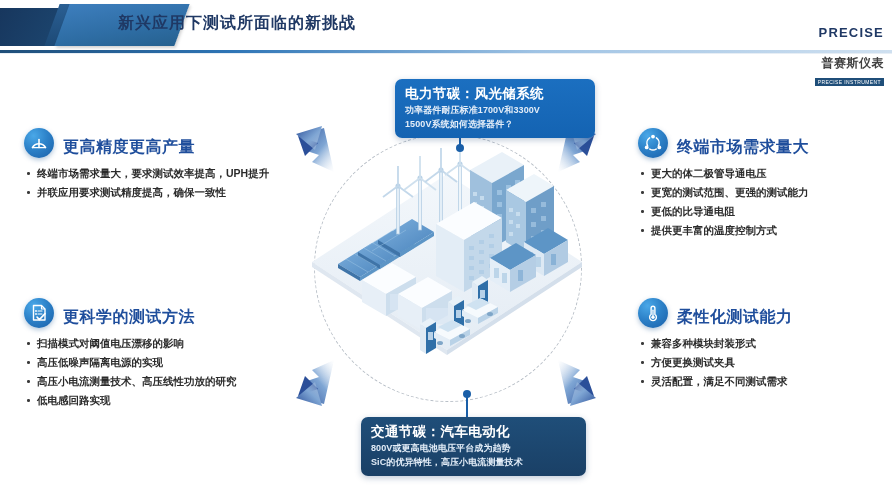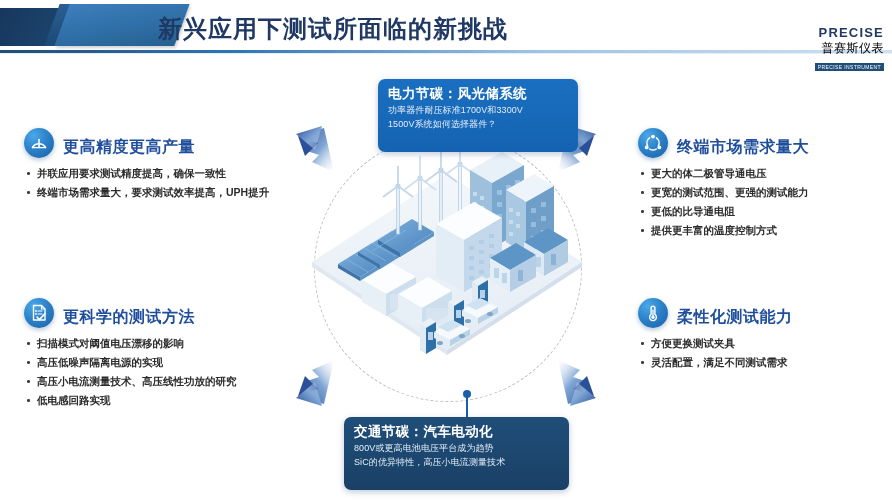--- a/index.html
+++ b/index.html
@@ -26,43 +26,42 @@
     transform:skewX(-20deg);
     box-shadow:2px 2px 3px rgba(0,0,0,.18);
   }
   .hdr-shape-c{
     position:absolute;left:52px;top:4px;width:26px;height:42px;
     background:linear-gradient(180deg,#2a5f93 0%,#1d4a76 100%);
     transform:skewX(-20deg);
   }
   .hdr-title{
     position:absolute;left:118px;top:13px;
-    font-size:24px;font-weight:bold;letter-spacing:1px;
+    font-size:16px;font-weight:bold;letter-spacing:1px;
     color:#1f3864;
     white-space:nowrap;
-    margin-left:40px;
   }
   .hdr-rule{
     position:absolute;left:0;top:50px;width:892px;height:3px;
     background:linear-gradient(90deg,#1f4e79 0%,#2e75b6 26%,#9fc3e4 60%,#cfe0f0 100%);
   }
   .hdr-rule-thin{
     position:absolute;left:0;top:53px;width:892px;height:1px;background:#e7eef5;
   }
 
   
   .logo{position:absolute;right:8px;top:6px;width:82px;text-align:right;}
   .logo-main{
     font-size:13px;font-weight:bold;letter-spacing:1.2px;color:#1f3864;
     line-height:14px;
     margin-top:20px;
   }
   .logo-cn{
-    font-size:12px;font-weight:normal;color:#000000;letter-spacing:.5px;
-    line-height:14px;margin-top:1px;
+    font-size:12px;font-weight:bold;color:#404040;letter-spacing:.5px;
+    line-height:14px;margin-top:16px;
   }
   .logo-sub{
     font-size:5px;color:#fff;background:#1f4e79;letter-spacing:.4px;
     display:inline-block;padding:1px 3px;margin-top:2px;line-height:6px;
   }
 
   
   .card{position:absolute;}
   .card-head{display:flex;align-items:flex-end;gap:9px;margin-bottom:7px;}
   .card-icon{
@@ -101,25 +100,26 @@
   .arrow svg{display:block;}
   #arr-tl{left:-10px;top:8px;transform:rotate(0deg);}
   #arr-tr{left:258px;top:8px;transform:scaleX(-1);}
   #arr-bl{left:-10px;top:240px;transform:scaleY(-1);}
   #arr-br{left:258px;top:240px;transform:scale(-1,-1);}
 
   .city{position:absolute;left:18px;top:30px;width:274px;height:250px;}
 
   
   .callout{
-    position:absolute;border-radius:7px;padding:6px 10px 21px 10px;color:#fff;
+    position:absolute;border-radius:7px;padding:6px 10px 7px 10px;color:#fff;
     box-shadow:0 2px 6px rgba(20,60,110,.28);
+    margin-left:17px;
   }
   .callout .c-title{font-size:13.5px;font-weight:bold;line-height:18px;letter-spacing:.4px;}
-  .callout .c-line{font-size:9px;line-height:14px;color:#e3edf8;font-weight:normal;letter-spacing:.1px;}
+  .callout .c-line{font-size:9px;line-height:14px;color:#e3edf8;font-weight:bold;letter-spacing:.1px;}
   #callout-top{
     left:378px;top:79px;width:180px;
     background:linear-gradient(180deg,#1b6fc0 0%,#1463b2 100%);
   }
   #callout-bottom{
     left:344px;top:417px;width:205px;
     background:linear-gradient(180deg,#1f4e79 0%,#1a4066 100%);
   }
   .stem{position:absolute;background:#1a5fa8;width:2px;}
   #stem-top{left:459px;top:122px;height:26px;}
@@ -155,22 +155,22 @@
       <span class="card-icon">
         <svg width="20" height="20" viewBox="0 0 20 20">
           <path d="M3.5 14.5 A7.5 7.5 0 0 1 16.5 14.5" fill="none" stroke="#fff" stroke-width="1.6" stroke-linecap="round"></path>
           <line x1="10" y1="14.5" x2="10" y2="6.5" stroke="#fff" stroke-width="1.6" stroke-linecap="round"></line>
           <line x1="3.5" y1="14.6" x2="16.5" y2="14.6" stroke="#fff" stroke-width="1.4" stroke-linecap="round"></line>
         </svg>
       </span>
       <span class="card-title">更高精度更高产量</span>
     </div>
     <ul class="bullets">
+      <li>终端市场需求量大，要求测试效率提高，UPH提升</li>
       <li>并联应用要求测试精度提高，确保一致性</li>
-      <li>终端市场需求量大，要求测试效率提高，UPH提升</li>
     </ul>
   </div>
 
   <div class="card" id="card-bl">
     <div class="card-head">
       <span class="card-icon">
         <svg width="20" height="20" viewBox="0 0 20 20">
           <path d="M4.5 2.5 h8 l3.5 3.5 v11 h-11.5 z" fill="none" stroke="#fff" stroke-width="1.4" stroke-linejoin="round"></path>
           <path d="M12.5 2.5 v3.5 h3.5" fill="none" stroke="#fff" stroke-width="1.2"></path>
           <circle cx="7" cy="8" r="0.9" fill="#fff"></circle>
@@ -217,20 +217,21 @@
       <span class="card-icon">
         <svg width="20" height="20" viewBox="0 0 20 20">
           <path d="M10 3.2 a1.9 1.9 0 0 1 1.9 1.9 v6.3 a3.4 3.4 0 1 1 -3.8 0 v-6.3 a1.9 1.9 0 0 1 1.9 -1.9 z" fill="none" stroke="#fff" stroke-width="1.4"></path>
           <circle cx="10" cy="14.2" r="1.7" fill="#fff"></circle>
           <line x1="10" y1="7.2" x2="10" y2="13" stroke="#fff" stroke-width="1.3" stroke-linecap="round"></line>
         </svg>
       </span>
       <span class="card-title">柔性化测试能力</span>
     </div>
     <ul class="bullets">
+      <li>兼容多种模块封装形式</li>
       <li>方便更换测试夹具</li>
       <li>灵活配置，满足不同测试需求</li>
     </ul>
   </div>
 
   <div class="stage">
     <div class="dash-circle"></div>
 
     <div class="arrow" id="arr-tl">
       <svg width="60" height="60" viewBox="0 0 60 60">

